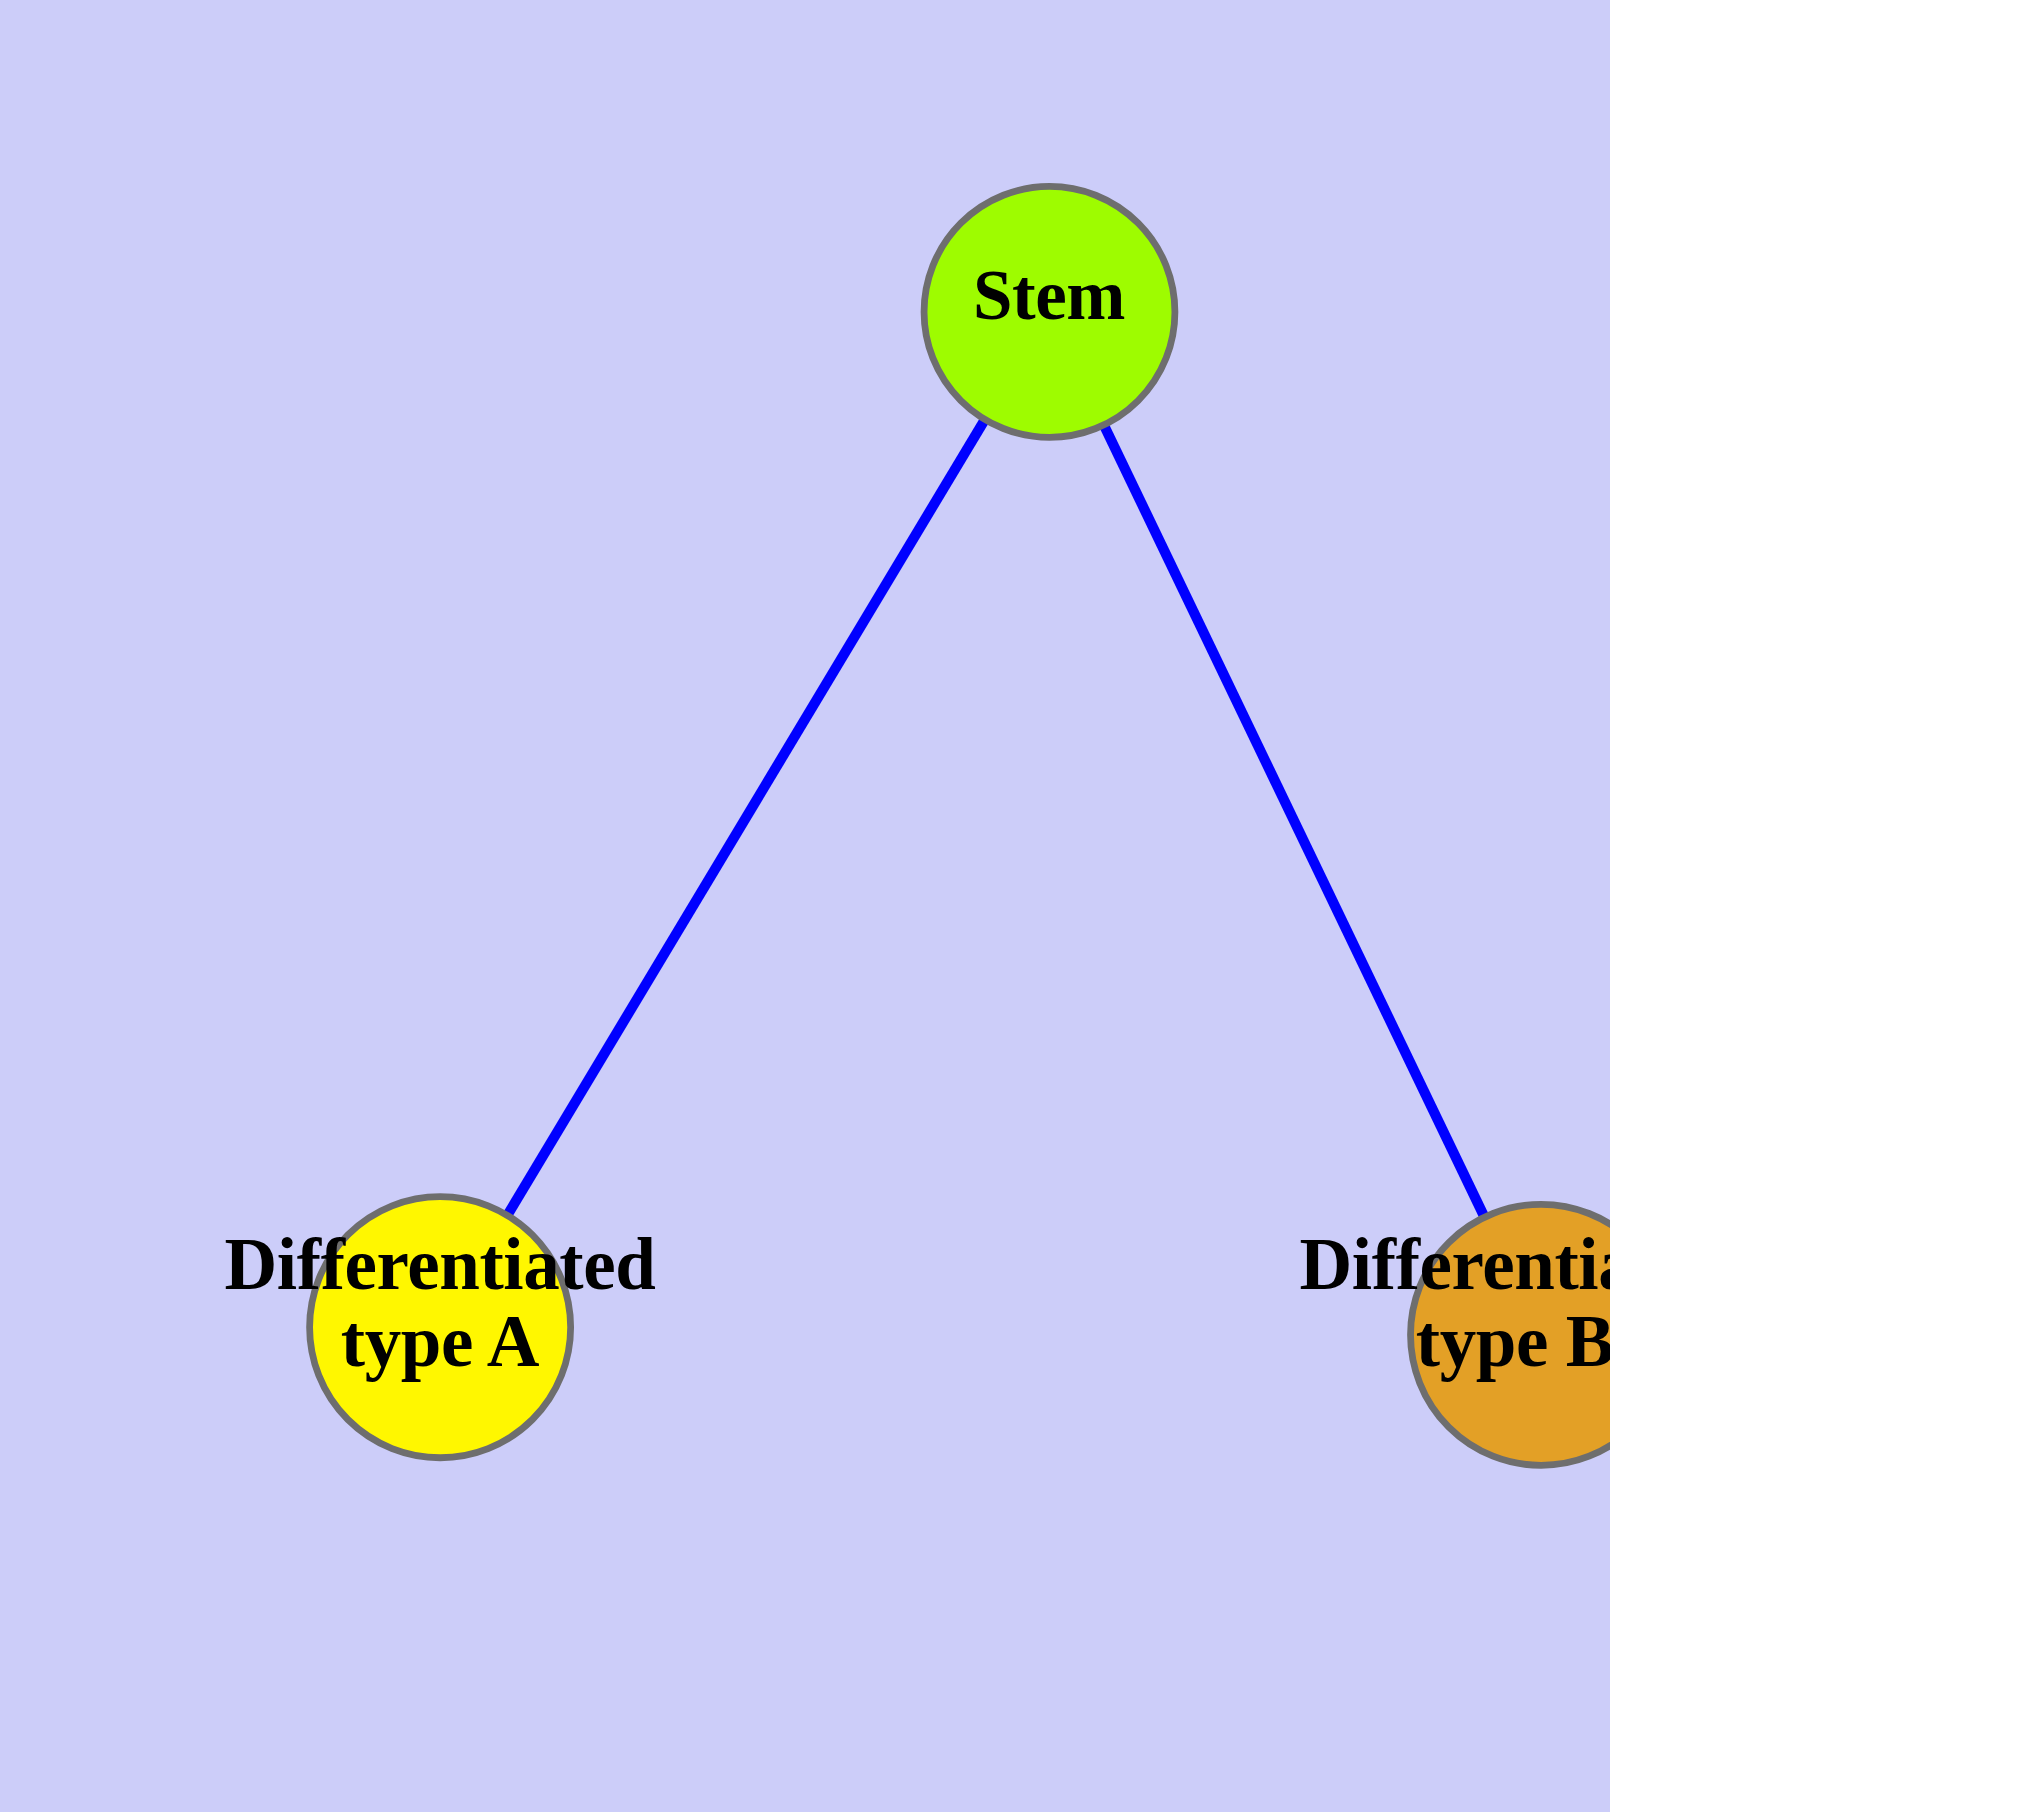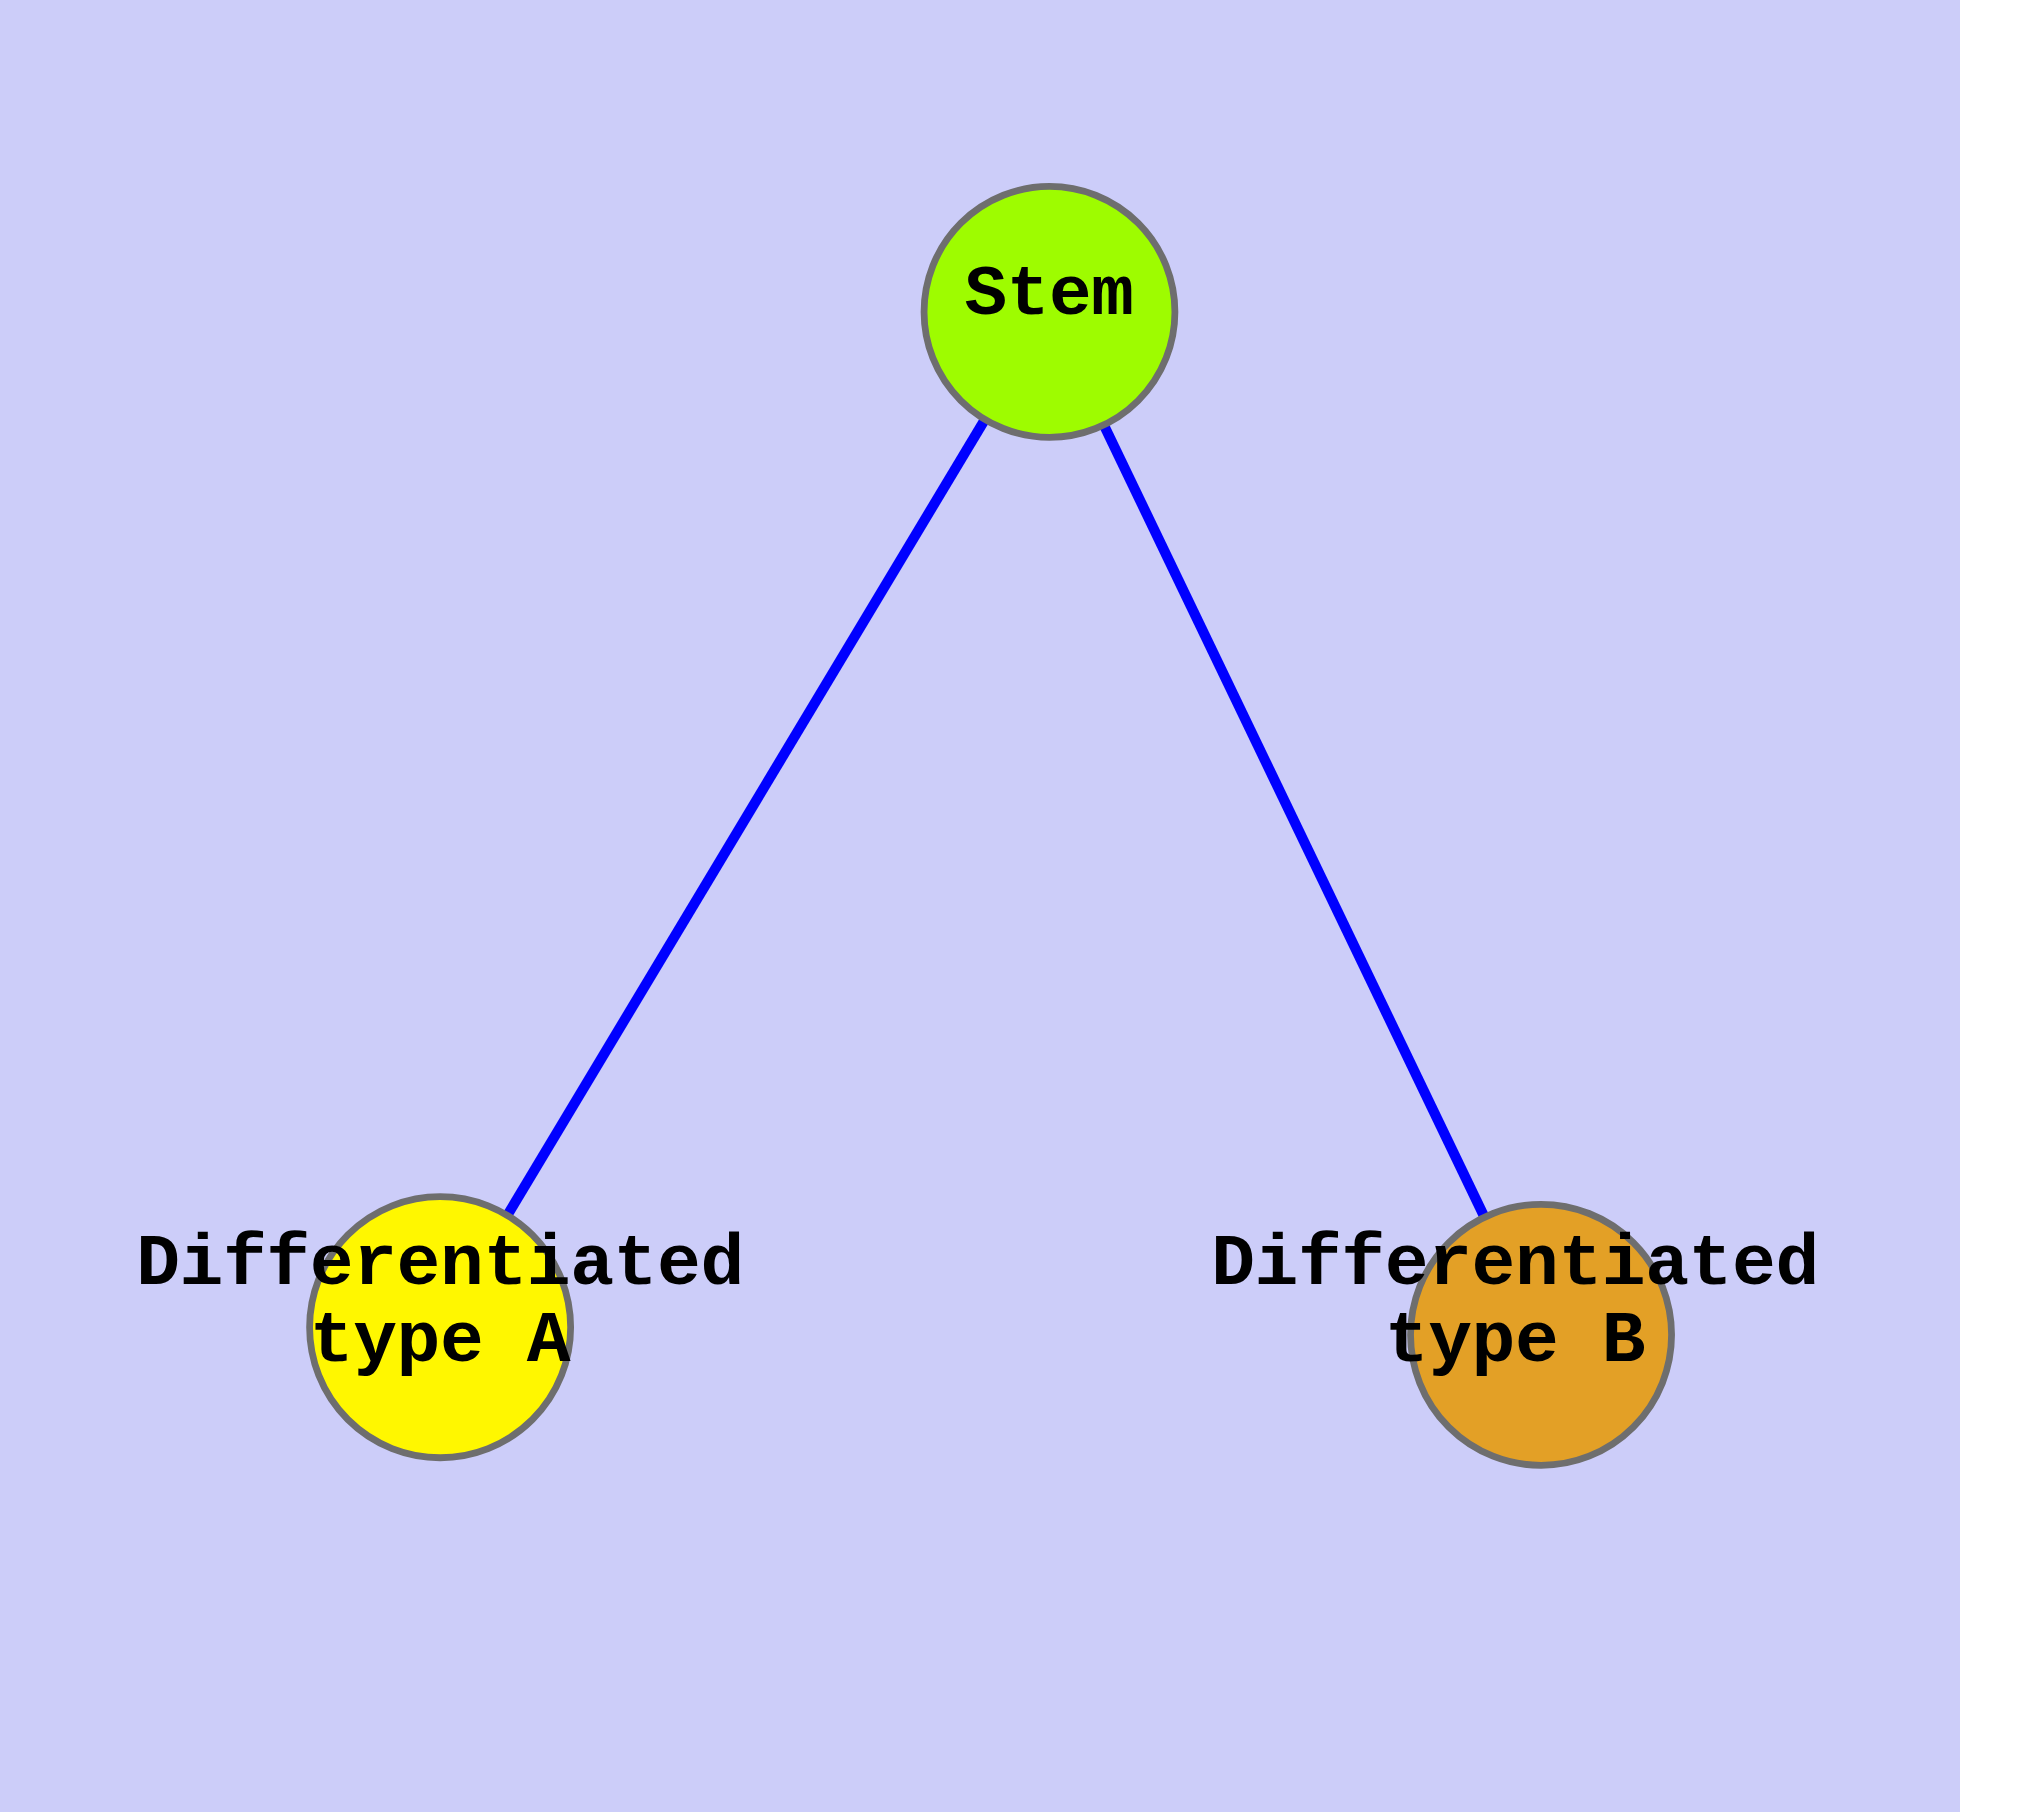--- a/index.html
+++ b/index.html
@@ -2,24 +2,24 @@
 <html style="font-size:13.6px"><head>
 <meta charset="utf-8">
 <style>
   html, body {
     margin: 0;
     padding: 0;
     background: #ffffff;
   }
   #canvas {
     position: relative;
-    width: 1960px;
+    width: 1610px;
     height: 1812px;
     overflow: hidden;
-    font-family: Liberation Mono, monospace;
+    font-family: Liberation Serif, serif;
   }
   #bg-rect {
     position: absolute;
     left: 0; top: 0;
     width: 2021px;
     height: 1812px;
     background: #cccdf9;
   }
   #graph-svg {
     position: absolute;

